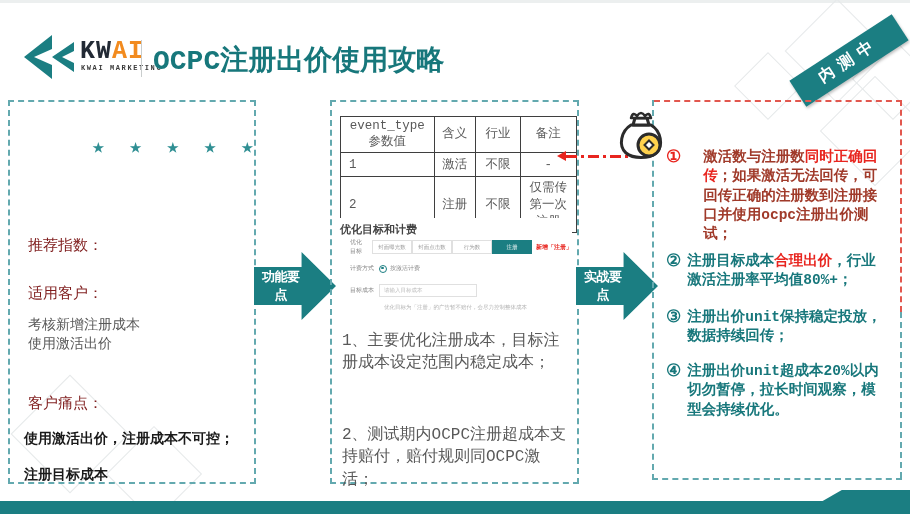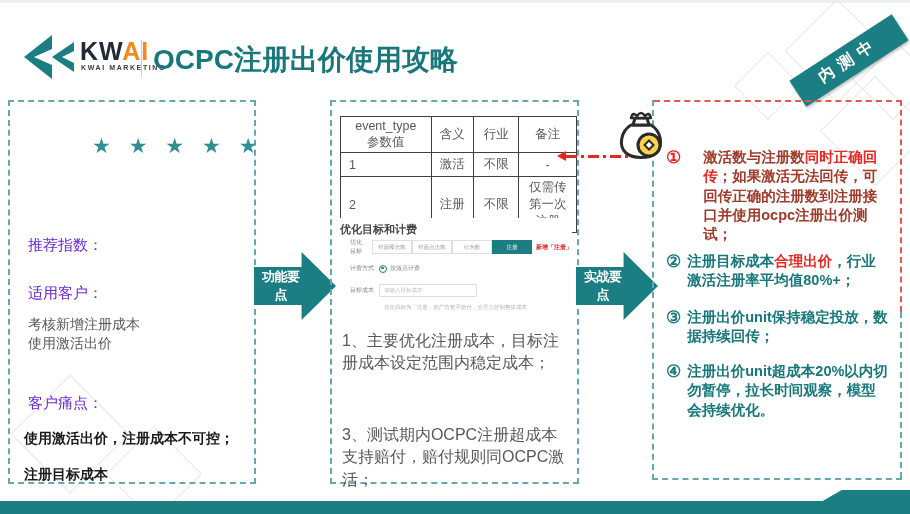--- a/index.html
+++ b/index.html
@@ -1,17 +1,17 @@
 <!DOCTYPE html>
 <html><head>
 <meta charset="utf-8">
 <style>
   html,body{margin:0;padding:0;background:#f4f4f4;}
   .slide{position:relative;width:910px;height:514px;background:#ffffff;overflow:hidden;
-         font-family:Liberation Sans, sans-serif;}
+         font-family:Liberation Mono, monospace;}
   .topline{position:absolute;top:0;left:0;width:100%;height:3px;background:#ecefef;}
 
   
   .diamond{position:absolute;border:1px solid #e6e9ea;transform:rotate(45deg);}
 
   
   .logo-chevrons{position:absolute;left:22px;top:34px;}
   .logo-text{position:absolute;left:80px;top:37px;font-weight:bold;font-size:25px;letter-spacing:1px;color:#222a35;}
   .logo-text .ai{color:#f28b1f;}
   .logo-sub{position:absolute;left:81px;top:64px;font-size:7px;letter-spacing:1.6px;color:#3a3a3a;font-weight:bold;}
@@ -27,21 +27,21 @@
   .teal-dash{border:2px dashed #63a9af;}
   .left-panel{left:8px;top:100px;width:244px;height:380px;}
   .mid-panel{left:330px;top:100px;width:245px;height:380px;}
   .right-panel{left:652px;top:100px;width:248px;height:378px;
                border-left:2px dashed #63a9af;border-bottom:2px dashed #63a9af;}
   .rp-top{position:absolute;top:0;left:0;right:0;height:0;border-top:2px dashed #e2574e;}
   .rp-right-red{position:absolute;top:0;right:0;height:56%;width:0;border-right:2px dashed #e2574e;}
   .rp-right-teal{position:absolute;bottom:0;right:0;height:44%;width:0;border-right:2px dashed #63a9af;}
 
   
-  .lbl{position:absolute;left:18px;font-size:15px;color:#6d28d9;}
+  .lbl{position:absolute;left:18px;font-size:15px;color:#7f1d1d;}
   .stars{position:absolute;left:92px;top:134px;font-size:21px;color:#2f8f93;letter-spacing:6px;}
   .body-line{position:absolute;left:18px;font-size:14px;color:#595959;}
   .pain-line{position:absolute;left:14px;font-size:14px;font-weight:bold;color:#1a1a1a;}
 
   
   .flow-arrow{position:absolute;width:82px;height:68px;background:#1b7e82;
     clip-path:polygon(0 22%,58% 22%,58% 0,100% 50%,58% 100%,58% 78%,0 78%);}
   .flow-arrow span{position:absolute;left:3px;top:50%;transform:translateY(-50%);width:58%;
     color:#fff;font-size:13px;font-weight:bold;text-align:center;letter-spacing:-0.5px;}
 
@@ -179,21 +179,21 @@
         <span class="ms-value">按激活计费</span>
       </div>
       <div class="ms-row" style="top:66px;">
         <span class="ms-label">目标成本</span>
         <span class="ms-input">请输入目标成本</span>
       </div>
       <div class="ms-hint">优化目标为「注册」的广告暂不赔付，会尽力控制整体成本</div>
     </div>
 
     <div class="mid-para" style="top:228px;">1、主要优化注册成本，目标注册成本设定范围内稳定成本；</div>
-    <div class="mid-para" style="top:322px;">3、测试期内OCPC注册超成本支持赔付，赔付规则同OCPC激活；</div>
+    <div class="mid-para" style="top:322px;">2、测试期内OCPC注册超成本支持赔付，赔付规则同OCPC激活；</div>
   </div>
 
   <div class="flow-arrow" style="left:576px;top:252px;">
     <span>实战要点</span>
   </div>
 
   <div class="dashdot"></div>
   <div class="dashdot-head"></div>
 
   <div class="right-panel panel">

